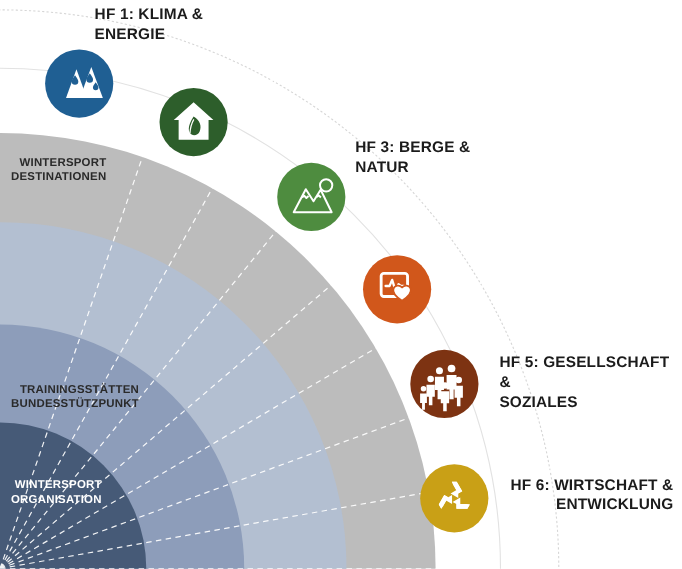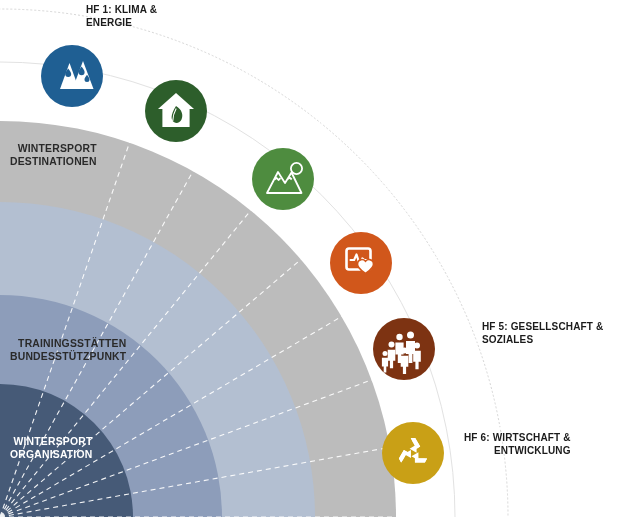--- a/index.html
+++ b/index.html
@@ -7,21 +7,21 @@
   body{
     font-family:"Liberation Sans", sans-serif;
     width:620px;height:517px;overflow:hidden;position:relative;
     -webkit-font-smoothing:antialiased;
   }
   #stage{position:absolute;left:0;top:0;width:620px;height:517px;}
   #stage svg{display:block;}
 
   .hf-label{
     position:absolute;
-    font-size:10px;
+    font-size:14px;
     font-weight:bold;
     line-height:1.30;
     color:#1b1b1b;
     letter-spacing:0.15px;
     white-space:pre-line;
     text-transform:uppercase;
   }
   .ring-label{
     position:absolute;
     font-size:10.4px;
@@ -150,31 +150,33 @@
             </g>
           </g>
         </g>
       </g>
     </g>
   </svg>
 
   <div class="ring-label light" style="left:10px;top:435px;">WINTERSPORT
 ORGANISATION</div>
 
-  <div class="ring-label dark" style="left:10px;top:337px;">TRAININGSSTÄTTEN
+  <div class="ring-label dark" style="left:10px;top:348px;">TRAININGSSTÄTTEN
 BUNDESSTÜTZPUNKT</div>
 
 
   <div class="ring-label dark" style="left:10px;top:142px;">WINTERSPORT
 DESTINATIONEN</div>
 
   <div class="hf-label" style="left:86px;top:3px;">HF 1: KLIMA &amp;
 ENERGIE</div>
 
 
+  <div class="hf-label" style="left:323px;top:124px;">HF 3: BERGE &amp;
+NATUR</div>
 
 
-  <div class="hf-label" style="left:454px;top:320px;margin-left:28px;">HF 5: GESELLSCHAFT &amp;
+  <div class="hf-label" style="left:454px;top:320px;">HF 5: GESELLSCHAFT &amp;
 SOZIALES</div>
 
   <div class="hf-label" style="left:464px;top:431px;text-align:right;">HF 6: WIRTSCHAFT  &amp;
 ENTWICKLUNG</div>
 </div>
 
 </body></html>

